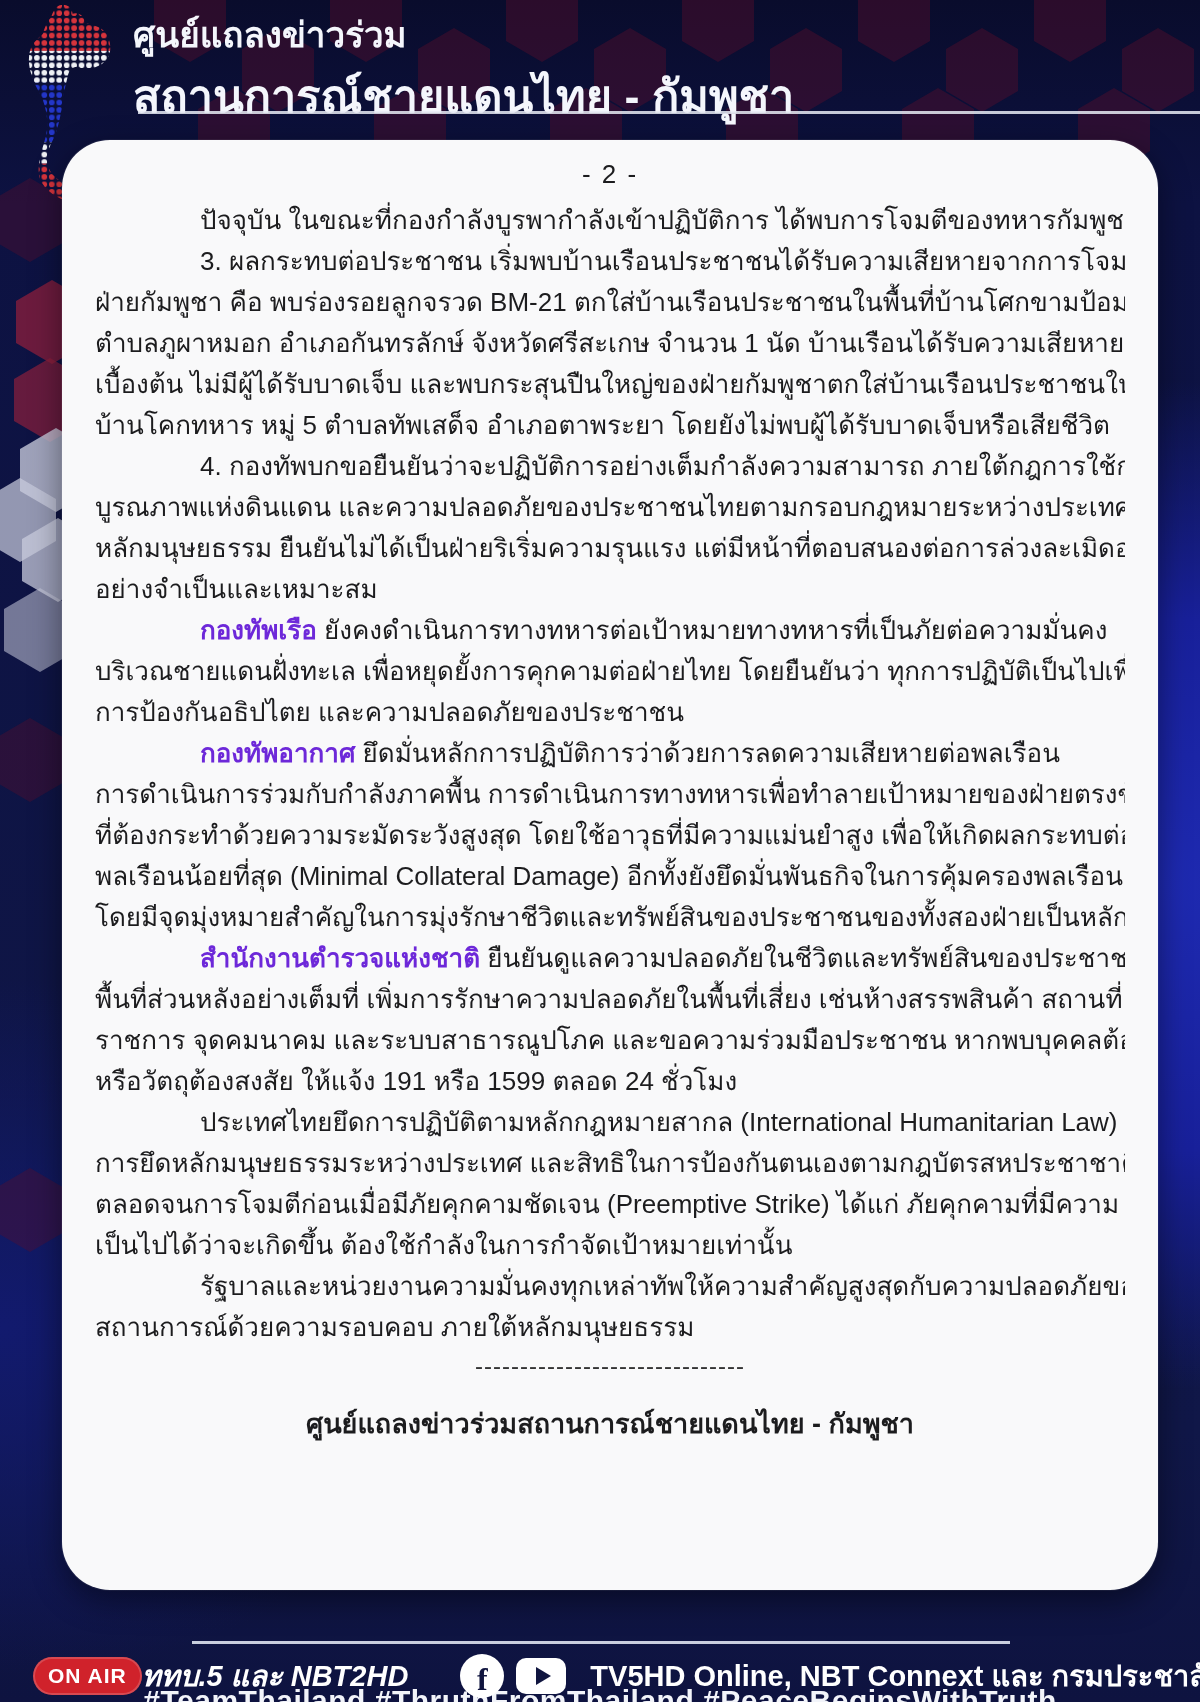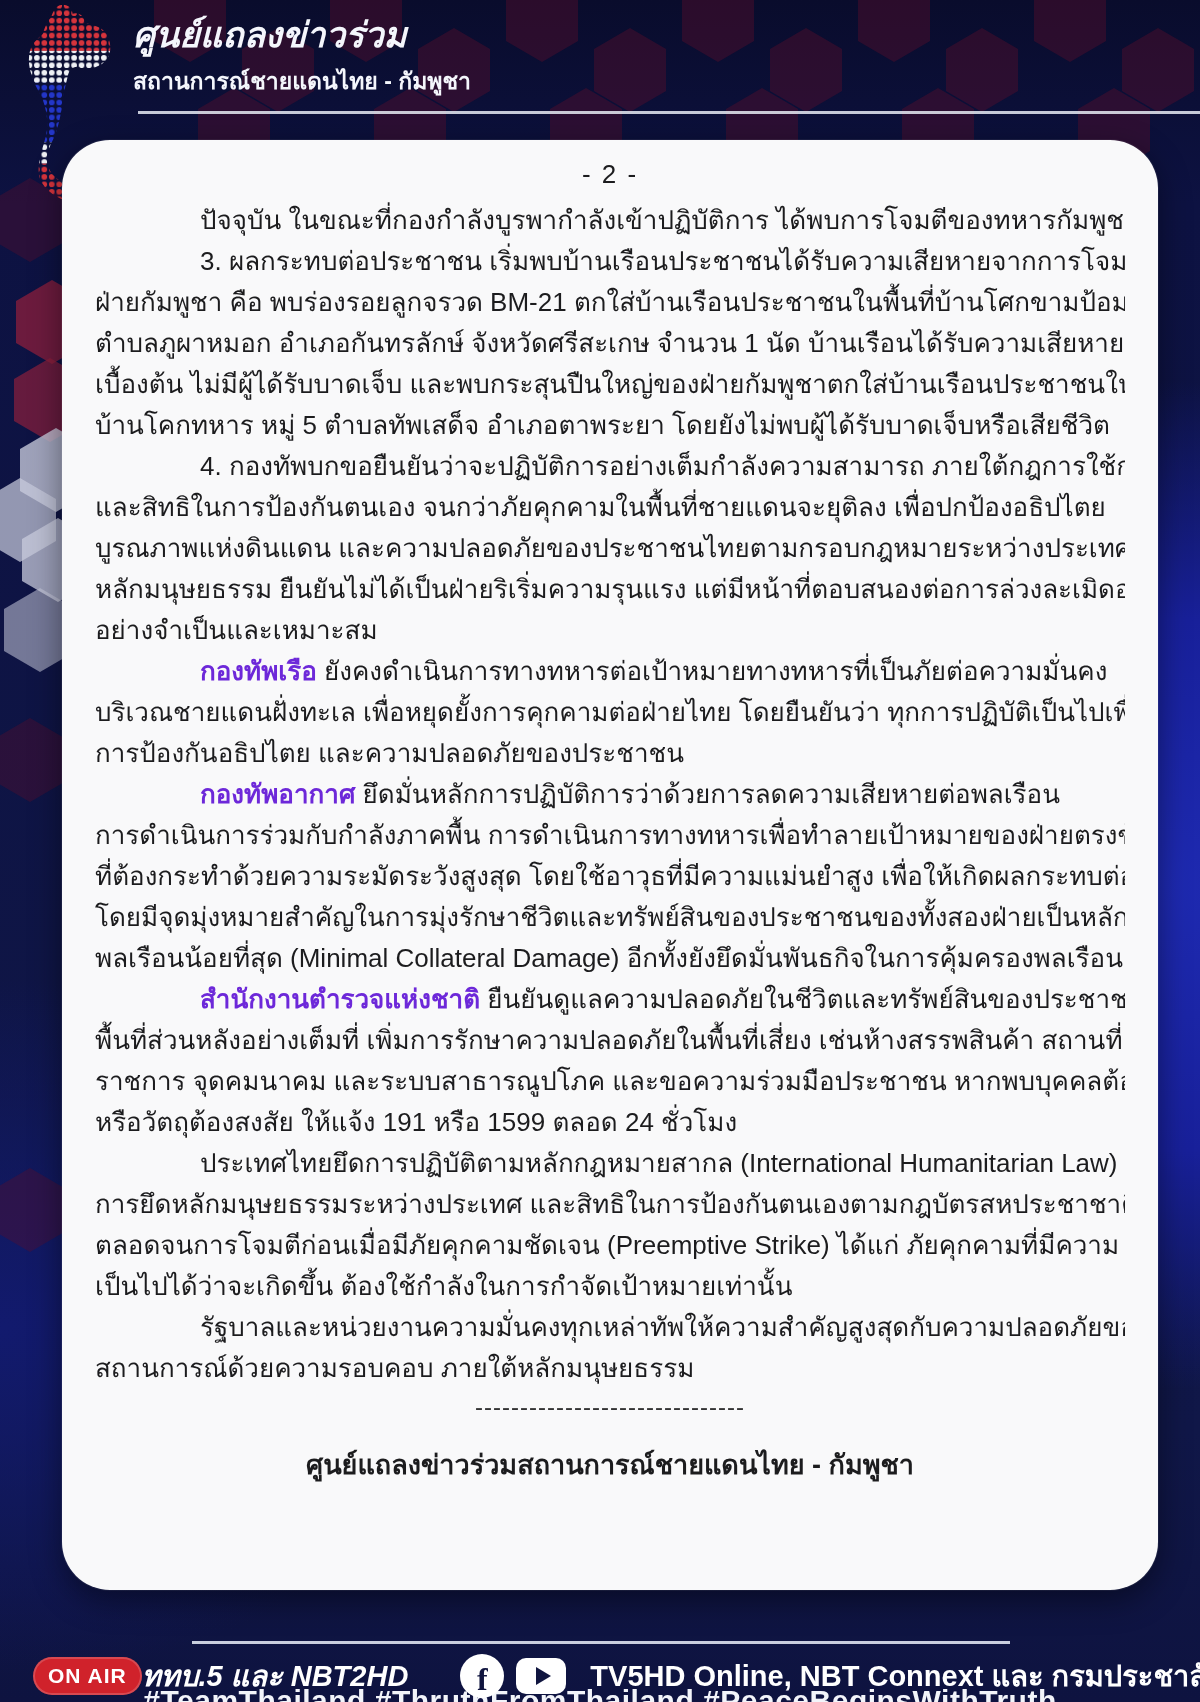--- a/index.html
+++ b/index.html
@@ -11,22 +11,22 @@
   .page{
     position:relative;width:1200px;height:1702px;
     background:
       radial-gradient(900px 700px at 96% 52%, #1e2ab2 0%, #18209a 38%, rgba(20,26,120,0) 72%),
       radial-gradient(760px 560px at 0% 78%, #121a6e 0%, rgba(16,22,90,0) 62%),
       linear-gradient(180deg, #090c2c 0%, #0d1242 12%, #101748 84%, #0e1340 100%);
   }
   svg.bg-hex{position:absolute;left:0;top:0;width:1200px;height:1702px;z-index:0;}
   
   .hdr-title{position:absolute;left:133px;top:12px;z-index:3;color:#f4f6fc;font-weight:bold;}
-  .hdr-title .t1{font-size:35px;line-height:46px;font-style:italic;}
-  .hdr-title .t2{font-size:23px;line-height:46px;}
+  .hdr-title .t1{font-size:35px;line-height:46px;}
+  .hdr-title .t2{font-size:45px;line-height:46px;margin-top:16px;}
   .header-rule{position:absolute;left:138px;right:0;top:111px;height:3px;background:#e8ebf5;opacity:.85;z-index:3;}
   svg.logo{position:absolute;left:6px;top:2px;z-index:1;}
   
   .doc-card{
     position:absolute;left:62px;top:140px;width:1096px;height:1450px;z-index:2;
     background:#f9f9fa;border-radius:48px;
     box-shadow:0 0 0 1px rgba(255,255,255,.06),0 10px 32px rgba(0,0,0,.45);
     padding:14px 33px 0;box-sizing:border-box;
     color:#1c1c1e;
   }
@@ -161,36 +161,35 @@
         </div>
         <div class="para">
           <div class="line indent">3. ผลกระทบต่อประชาชน เริ่มพบบ้านเรือนประชาชนได้รับความเสียหายจากการโจมตีของ</div>
           <div class="line">ฝ่ายกัมพูชา คือ พบร่องรอยลูกจรวด BM-21 ตกใส่บ้านเรือนประชาชนในพื้นที่บ้านโศกขามป้อม</div>
           <div class="line">ตำบลภูผาหมอก อำเภอกันทรลักษ์ จังหวัดศรีสะเกษ จำนวน 1 นัด บ้านเรือนได้รับความเสียหาย</div>
           <div class="line">เบื้องต้น ไม่มีผู้ได้รับบาดเจ็บ และพบกระสุนปืนใหญ่ของฝ่ายกัมพูชาตกใส่บ้านเรือนประชาชนในพื้นที่</div>
           <div class="line">บ้านโคกทหาร หมู่ 5 ตำบลทัพเสด็จ อำเภอตาพระยา โดยยังไม่พบผู้ได้รับบาดเจ็บหรือเสียชีวิต</div>
         </div>
         <div class="para">
           <div class="line indent">4. กองทัพบกขอยืนยันว่าจะปฏิบัติการอย่างเต็มกำลังความสามารถ ภายใต้กฎการใช้กำลัง</div>
-          <div class="line">และสิทธิในการป้องกันตนเอง จนกว่าภัยคุกคามในพื้นที่ชายแดนจะยุติลง เพื่อปกป้องอธิปไตย</div>
           <div class="line">บูรณภาพแห่งดินแดน และความปลอดภัยของประชาชนไทยตามกรอบกฎหมายระหว่างประเทศ และ</div>
           <div class="line">หลักมนุษยธรรม ยืนยันไม่ได้เป็นฝ่ายริเริ่มความรุนแรง แต่มีหน้าที่ตอบสนองต่อการล่วงละเมิดอธิปไตย</div>
           <div class="line">อย่างจำเป็นและเหมาะสม</div>
         </div>
         <div class="para">
           <div class="line indent"><strong>กองทัพเรือ</strong> ยังคงดำเนินการทางทหารต่อเป้าหมายทางทหารที่เป็นภัยต่อความมั่นคง</div>
           <div class="line">บริเวณชายแดนฝั่งทะเล เพื่อหยุดยั้งการคุกคามต่อฝ่ายไทย โดยยืนยันว่า ทุกการปฏิบัติเป็นไปเพื่อ</div>
           <div class="line">การป้องกันอธิปไตย และความปลอดภัยของประชาชน</div>
         </div>
         <div class="para">
           <div class="line indent"><strong>กองทัพอากาศ</strong> ยึดมั่นหลักการปฏิบัติการว่าด้วยการลดความเสียหายต่อพลเรือน</div>
           <div class="line">การดำเนินการร่วมกับกำลังภาคพื้น การดำเนินการทางทหารเพื่อทำลายเป้าหมายของฝ่ายตรงข้าม</div>
           <div class="line">ที่ต้องกระทำด้วยความระมัดระวังสูงสุด โดยใช้อาวุธที่มีความแม่นยำสูง เพื่อให้เกิดผลกระทบต่อ</div>
+          <div class="line">พลเรือนน้อยที่สุด (Minimal Collateral Damage) อีกทั้งยังยึดมั่นพันธกิจในการคุ้มครองพลเรือน</div>
           <div class="line">โดยมีจุดมุ่งหมายสำคัญในการมุ่งรักษาชีวิตและทรัพย์สินของประชาชนของทั้งสองฝ่ายเป็นหลัก</div>
-          <div class="line">พลเรือนน้อยที่สุด (Minimal Collateral Damage) อีกทั้งยังยึดมั่นพันธกิจในการคุ้มครองพลเรือน</div>
         </div>
         <div class="para">
           <div class="line indent"><strong>สำนักงานตำรวจแห่งชาติ</strong> ยืนยันดูแลความปลอดภัยในชีวิตและทรัพย์สินของประชาชนใน</div>
           <div class="line">พื้นที่ส่วนหลังอย่างเต็มที่ เพิ่มการรักษาความปลอดภัยในพื้นที่เสี่ยง เช่นห้างสรรพสินค้า สถานที่</div>
           <div class="line">ราชการ จุดคมนาคม และระบบสาธารณูปโภค และขอความร่วมมือประชาชน หากพบบุคคลต้องสงสัย</div>
           <div class="line">หรือวัตถุต้องสงสัย ให้แจ้ง 191 หรือ 1599 ตลอด 24 ชั่วโมง</div>
         </div>
         <div class="para">
           <div class="line indent">ประเทศไทยยึดการปฏิบัติตามหลักกฎหมายสากล (International Humanitarian Law)</div>
           <div class="line">การยึดหลักมนุษยธรรมระหว่างประเทศ และสิทธิในการป้องกันตนเองตามกฎบัตรสหประชาชาติ</div>

